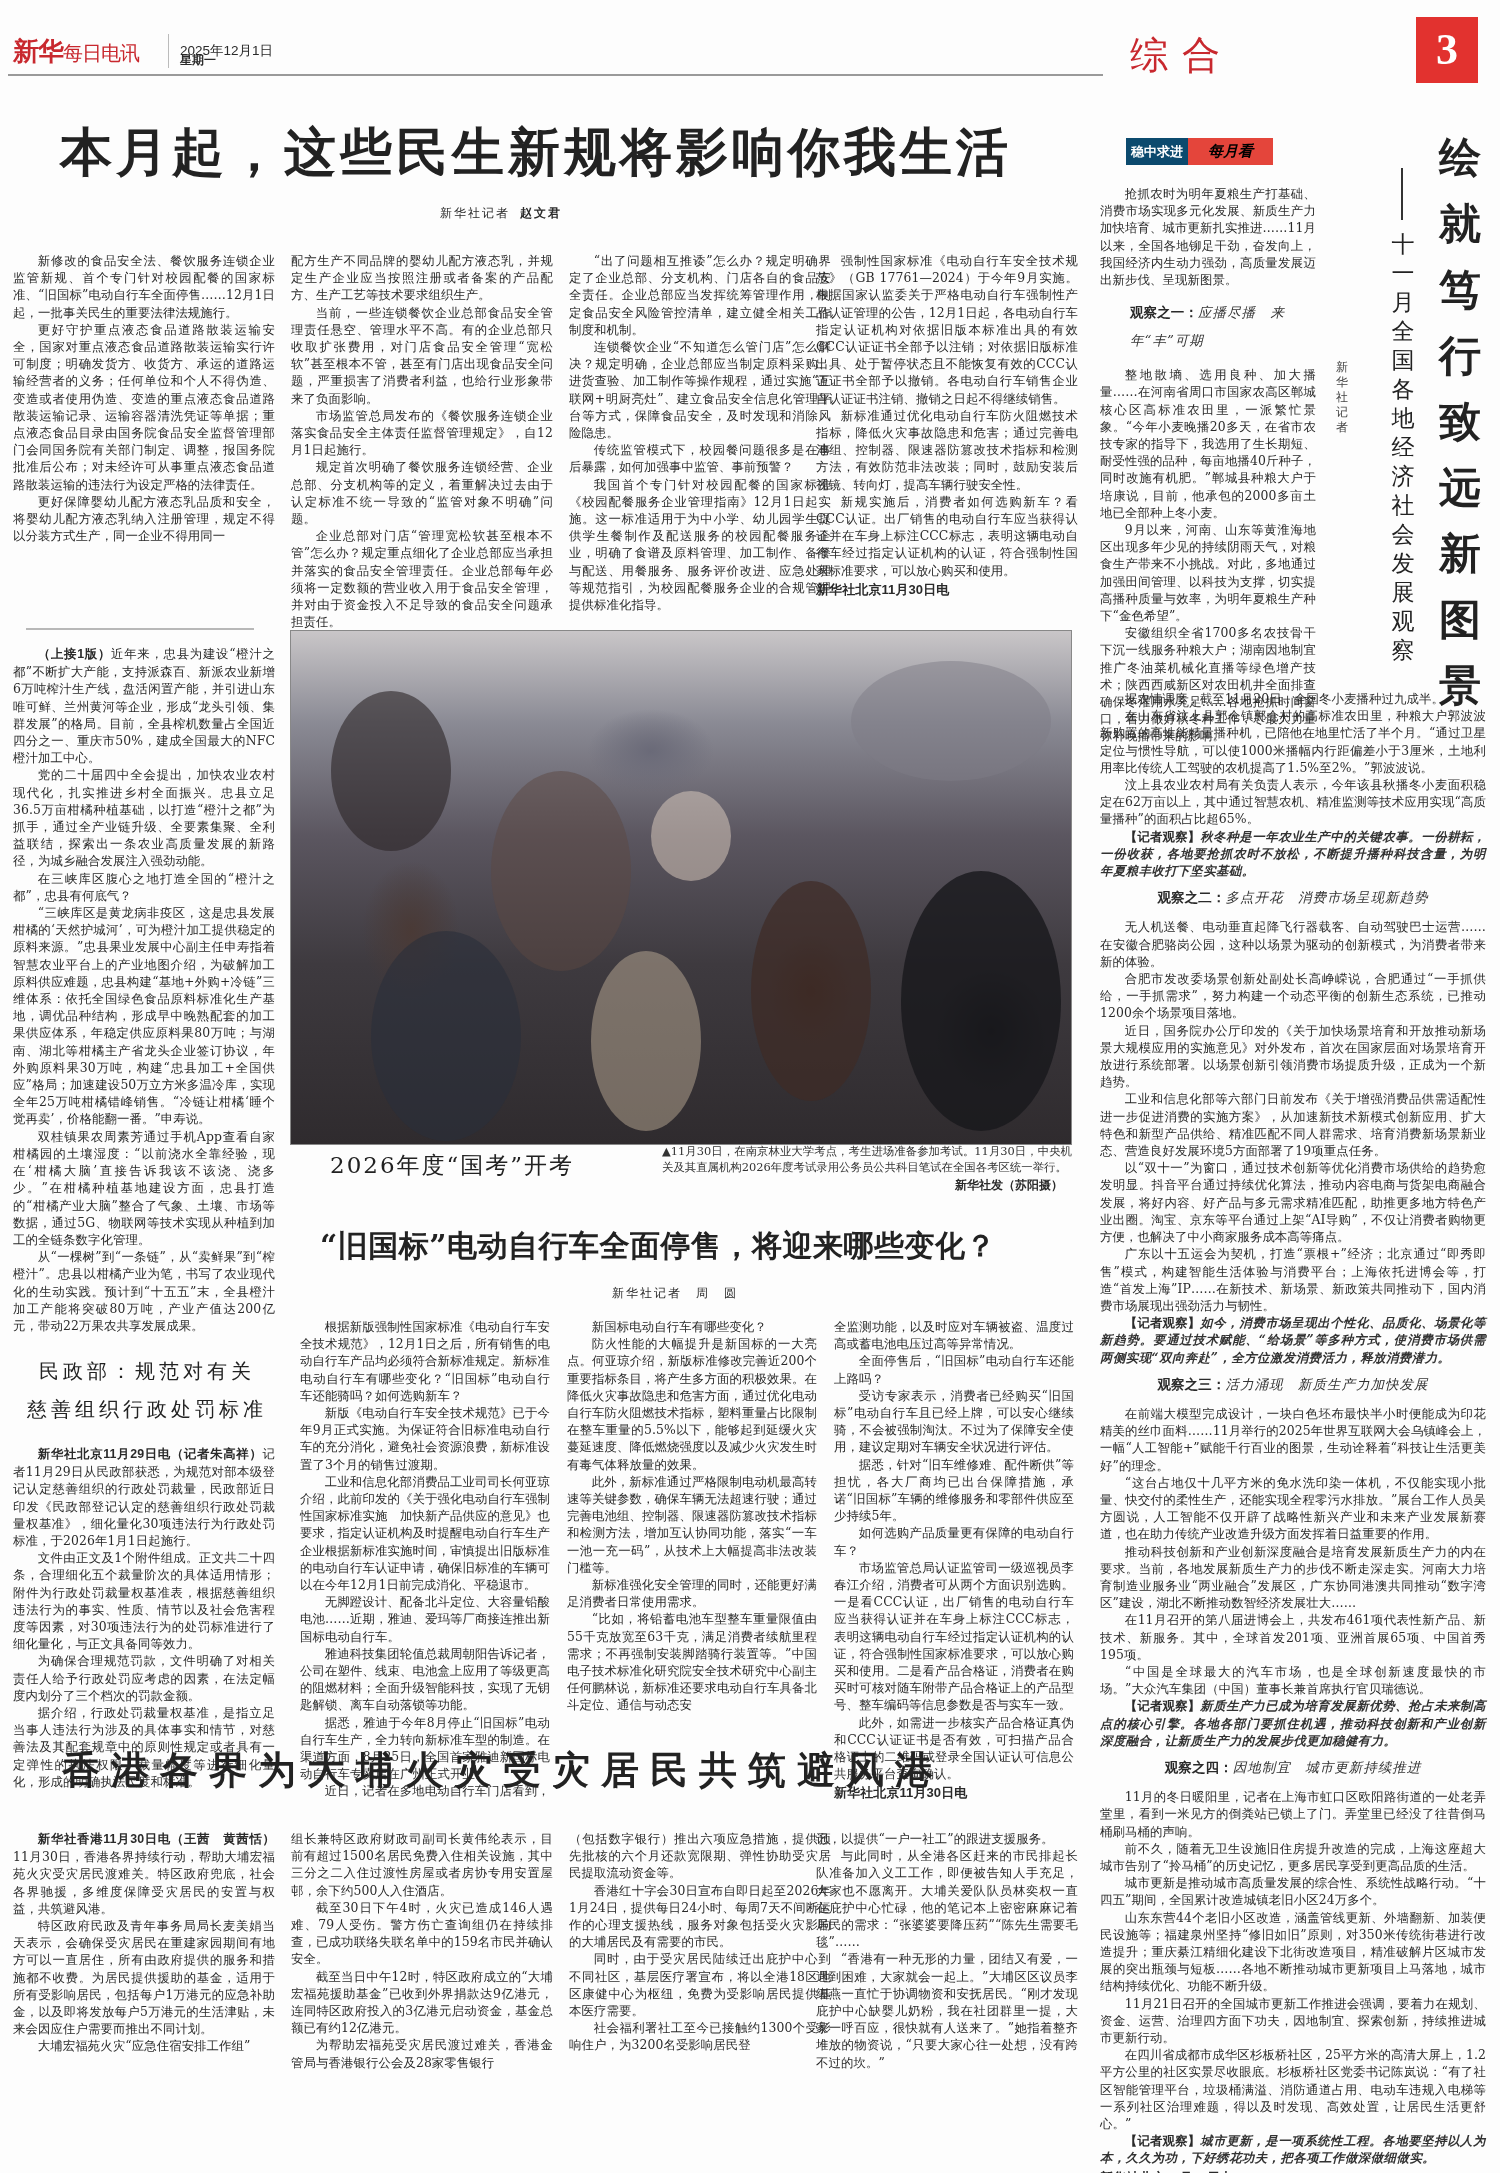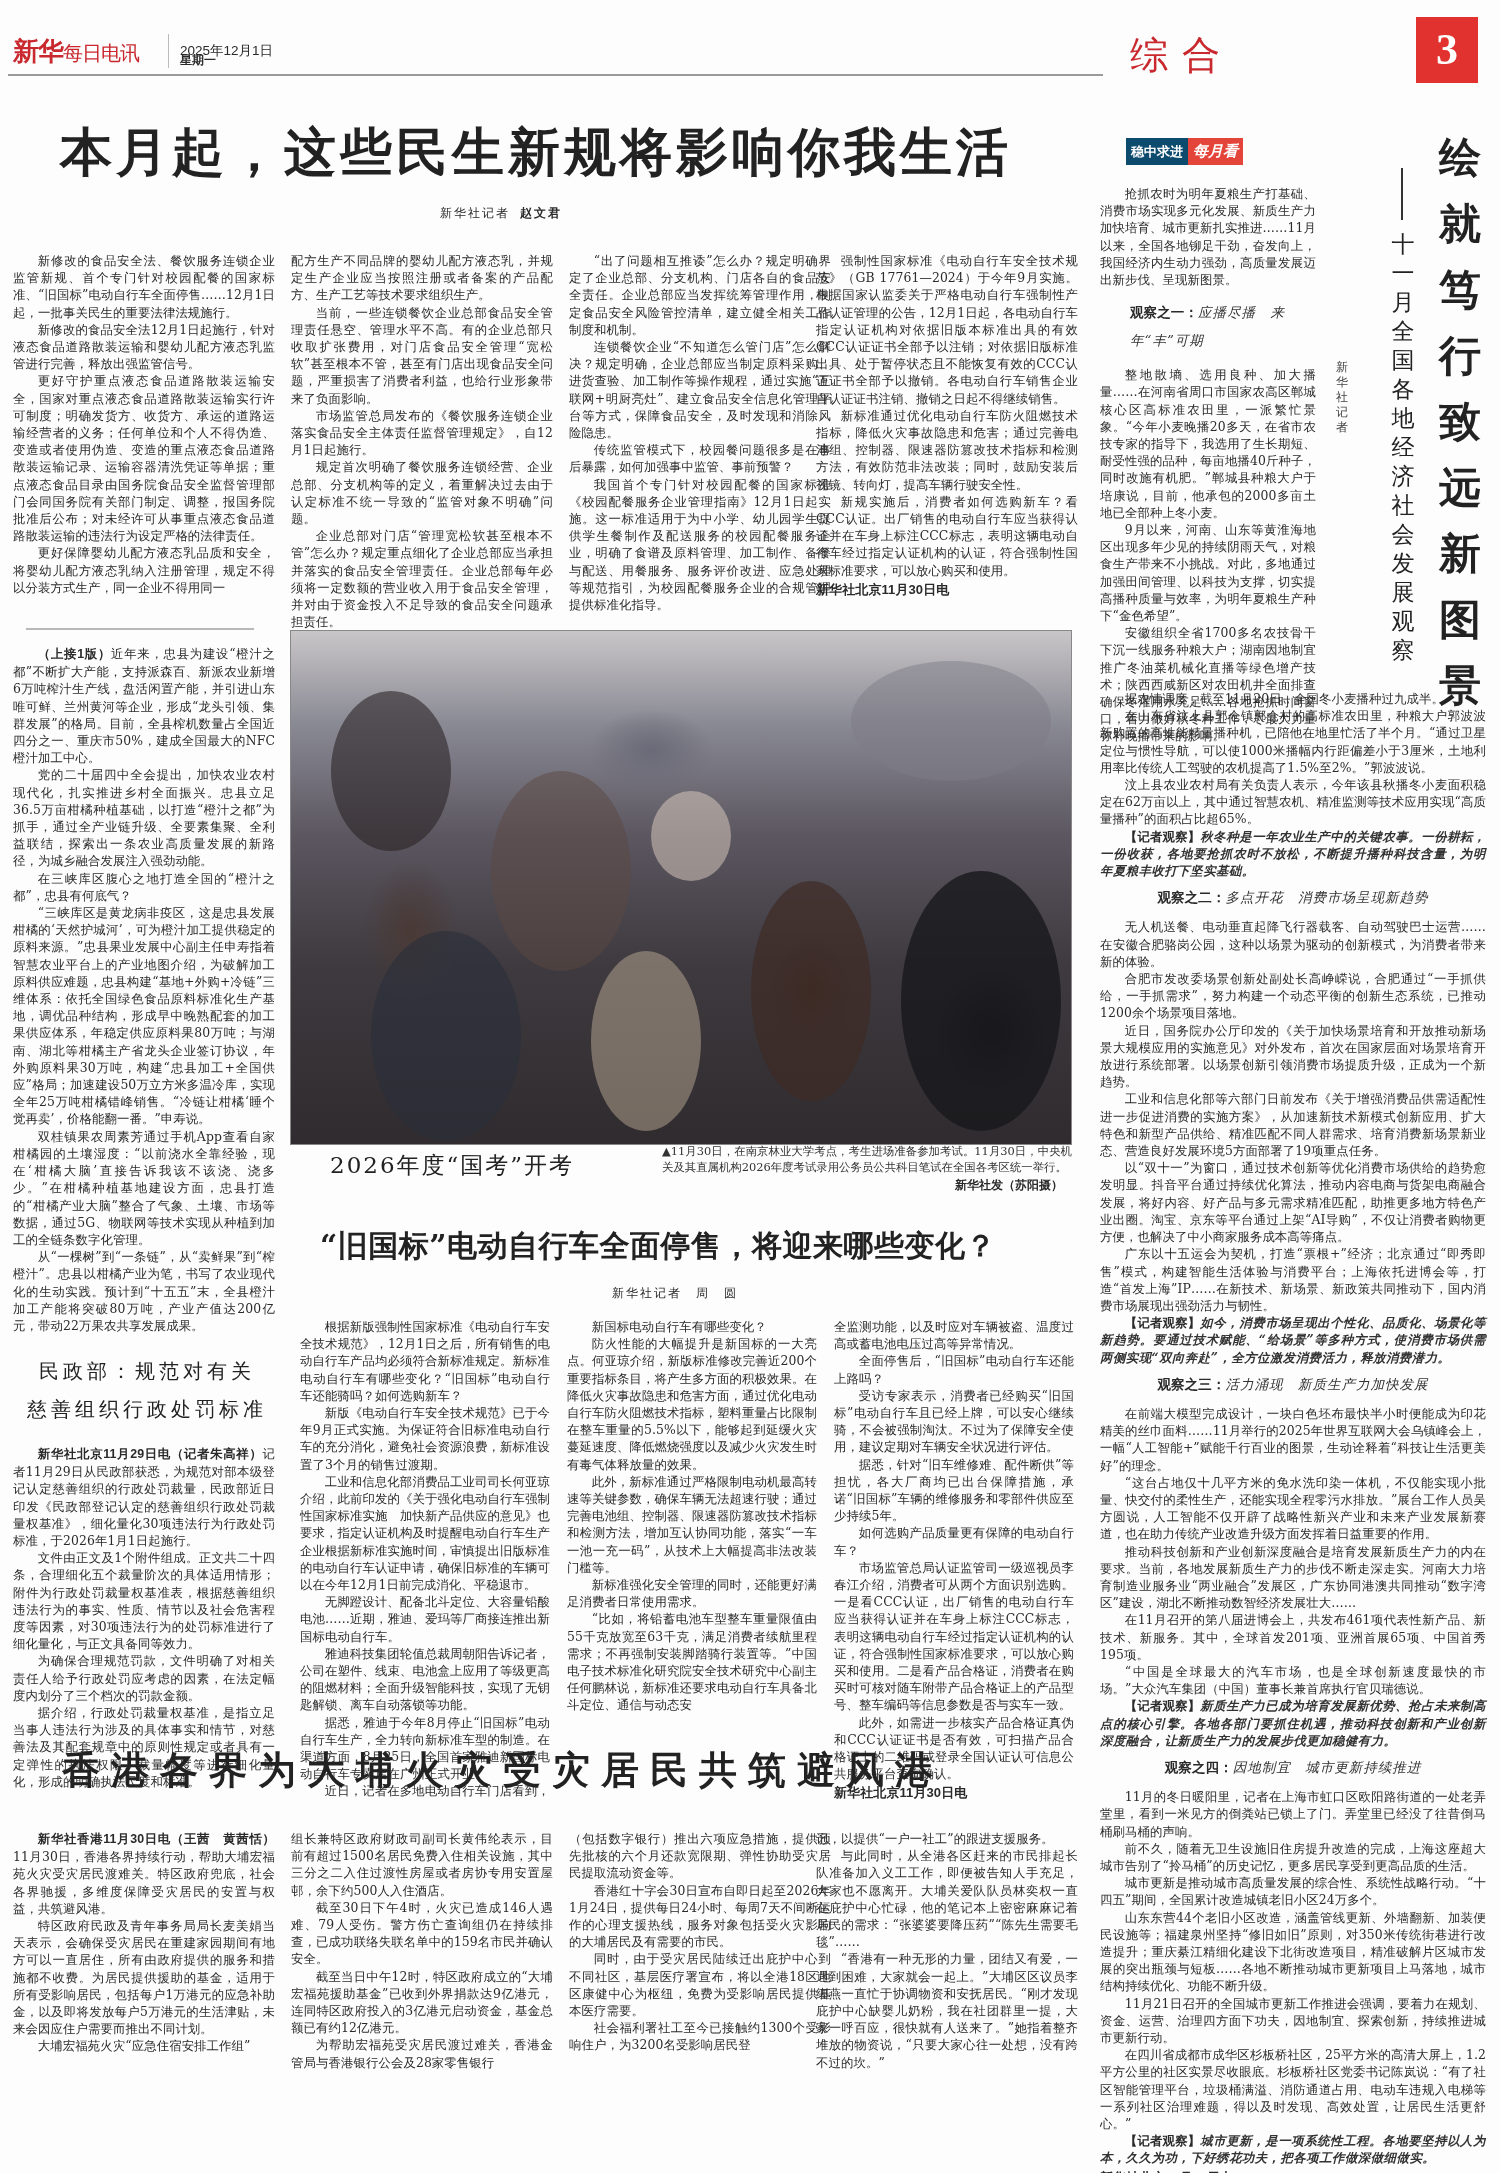--- a/index.html
+++ b/index.html
@@ -46,21 +46,21 @@
 
   .side-head { left: 22px; top: 1352px; width: 250px; text-align: center; font-size: 20px; letter-spacing: 4px; line-height: 38px; color: #222; font-family: "DejaVu Sans", sans-serif; }
 
   .dateline { font-weight: bold; font-family: "Liberation Sans", sans-serif; }
 
   .headline3 { left: 62px; top: 1745px; font-size: 38px; font-weight: bold; letter-spacing: 11px; color: #222; font-family: "DejaVu Serif", serif; }
 
   
   .tag { left: 1126px; top: 138px; height: 27px; display: flex; font-family: "DejaVu Sans", sans-serif; }
   .tag .t1 { background: #0c4a6e; color: #fff; font-size: 13px; font-weight: bold; padding: 0 5px; line-height: 27px; }
-  .tag .t2 { background: #e4453b; color: #ffffff; font-size: 15px; font-weight: bold; font-style: italic; padding: 0 5px; line-height: 27px; }
+  .tag .t2 { background: #e4453b; color: #000000; font-size: 15px; font-weight: bold; font-style: italic; padding: 0 20px; line-height: 27px; }
   .vert-title { left: 1435px; top: 125px; width: 50px; font-size: 42px; font-weight: bold; line-height: 66px; text-align: center; color: #222; font-family: "DejaVu Serif", serif; }
   .vert-sub { left: 1388px; top: 165px; width: 30px; font-size: 23px; line-height: 29px; text-align: center; color: #222; font-family: "DejaVu Sans", sans-serif; }
   .vert-dash { left: 1401px; top: 168px; width: 2px; height: 52px; background: #333; }
   .vert-by { left: 1336px; top: 360px; width: 14px; font-size: 12px; line-height: 15px; color: #444; }
   .obs-head { font-size: 13.5px; text-align: center; margin: 10px 0 12px; text-indent: 0; }
   .obs-head b { font-family: "DejaVu Sans", sans-serif; font-weight: bold; }
   .obs-head i { font-style: italic; color: #333; letter-spacing: 1px; }
   .note-lead { font-weight: bold; font-family: "DejaVu Sans", sans-serif; }
   .note-body { font-style: italic; font-weight: bold; letter-spacing: 0.5px; color: #333; }
 
@@ -75,21 +75,20 @@
 <div class="abs mast-day">星期一</div>
 <div class="abs mast-rule"></div>
 <div class="abs section-name">综合</div>
 <div class="abs page-num">3</div>
 
 <h1 class="abs headline1">本月起，这些民生新规将影响你我生活</h1>
 <div class="abs byline1"><span>新华社记者</span><b>赵文君</b></div>
 
 <div class="col body-text" style="left:13px; top:252px; width:262px;">
   <p>新修改的食品安全法、餐饮服务连锁企业监管新规、首个专门针对校园配餐的国家标准、“旧国标”电动自行车全面停售……12月1日起，一批事关民生的重要法律法规施行。</p>
-  <p>新修改的食品安全法12月1日起施行，针对液态食品道路散装运输和婴幼儿配方液态乳监管进行完善，释放出强监管信号。</p>
   <p>更好守护重点液态食品道路散装运输安全，国家对重点液态食品道路散装运输实行许可制度；明确发货方、收货方、承运的道路运输经营者的义务；任何单位和个人不得伪造、变造或者使用伪造、变造的重点液态食品道路散装运输记录、运输容器清洗凭证等单据；重点液态食品目录由国务院食品安全监督管理部门会同国务院有关部门制定、调整，报国务院批准后公布；对未经许可从事重点液态食品道路散装运输的违法行为设定严格的法律责任。</p>
   <p>更好保障婴幼儿配方液态乳品质和安全，将婴幼儿配方液态乳纳入注册管理，规定不得以分装方式生产，同一企业不得用同一</p>
 </div>
 <div class="col body-text" style="left:291px; top:252px; width:262px;">
   <p style="text-indent:0">配方生产不同品牌的婴幼儿配方液态乳，并规定生产企业应当按照注册或者备案的产品配方、生产工艺等技术要求组织生产。</p>
   <p>当前，一些连锁餐饮企业总部食品安全管理责任悬空、管理水平不高。有的企业总部只收取扩张费用，对门店食品安全管理“宽松软”甚至根本不管，甚至有门店出现食品安全问题，严重损害了消费者利益，也给行业形象带来了负面影响。</p>
   <p>市场监管总局发布的《餐饮服务连锁企业落实食品安全主体责任监督管理规定》，自12月1日起施行。</p>
   <p>规定首次明确了餐饮服务连锁经营、企业总部、分支机构等的定义，着重解决过去由于认定标准不统一导致的“监管对象不明确”问题。</p>
   <p>企业总部对门店“管理宽松软甚至根本不管”怎么办？规定重点细化了企业总部应当承担并落实的食品安全管理责任。企业总部每年必须将一定数额的营业收入用于食品安全管理，并对由于资金投入不足导致的食品安全问题承担责任。</p>
 </div>

